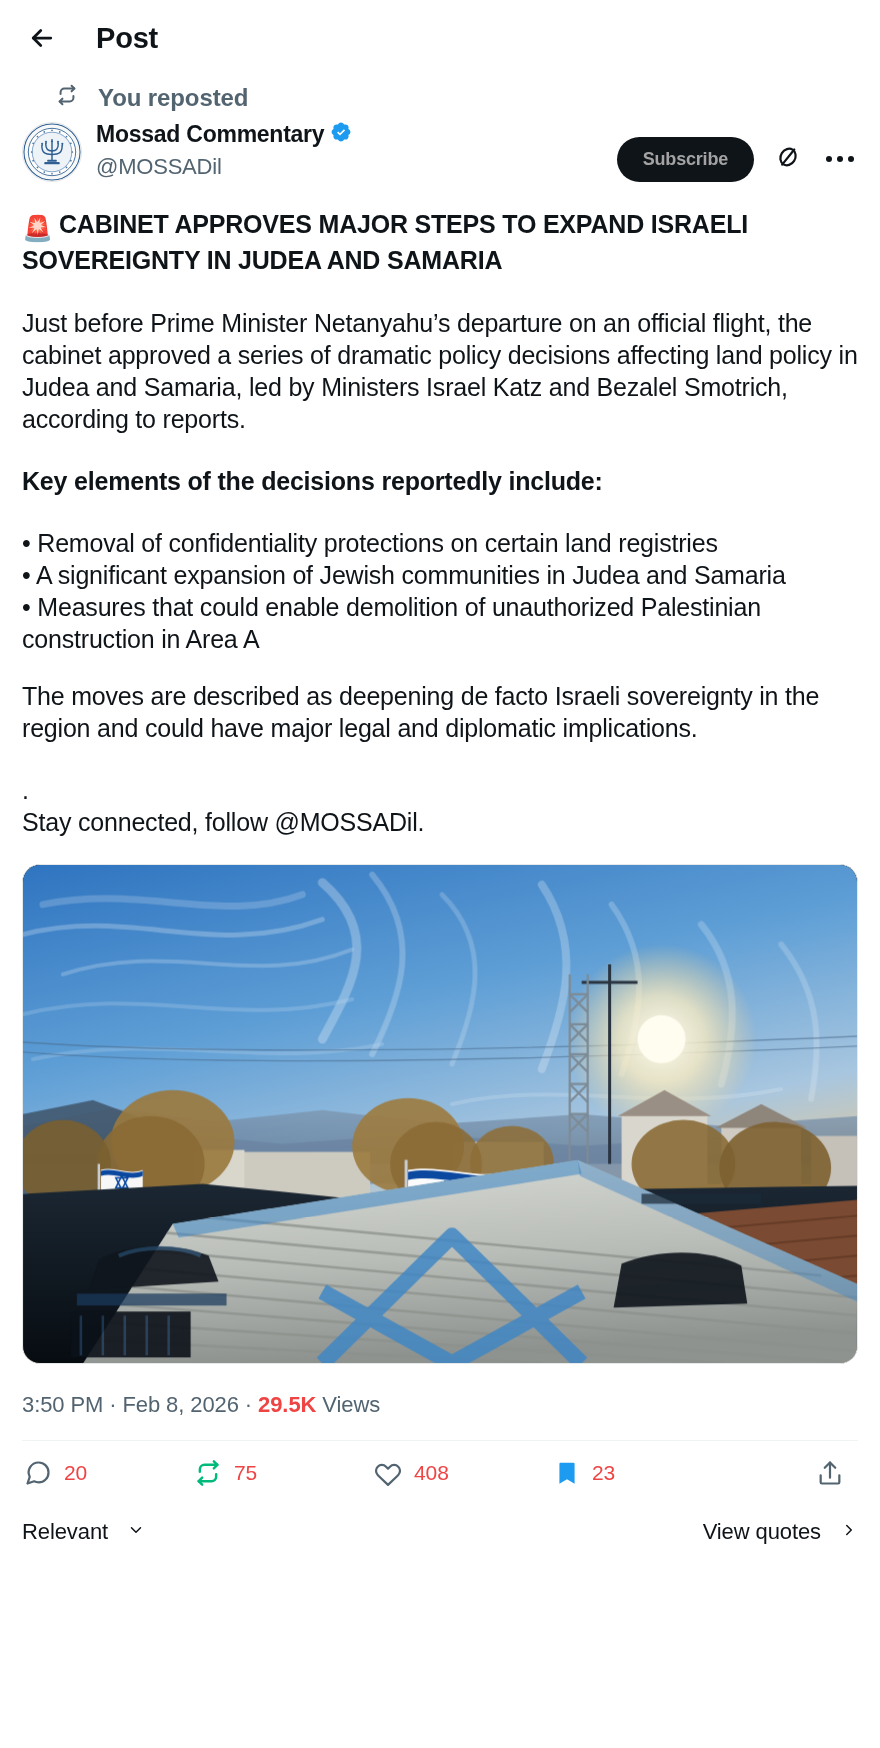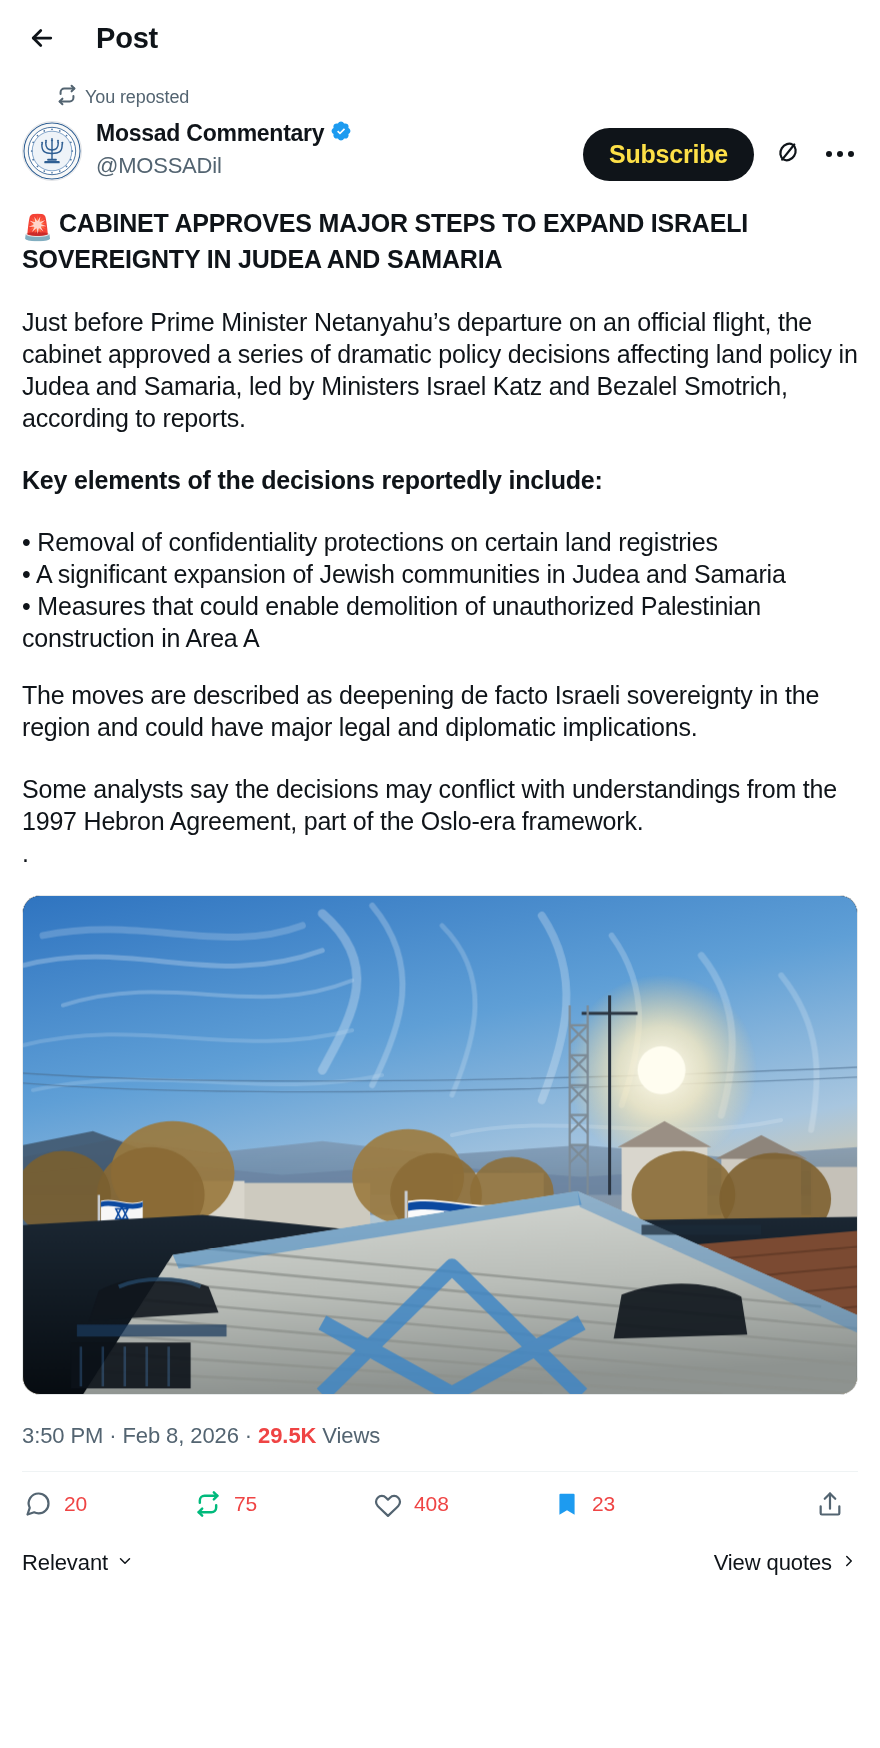--- a/index.html
+++ b/index.html
@@ -34,24 +34,24 @@
     font-size: 29px;
     font-weight: bold;
     letter-spacing: -0.2px;
     line-height: 1;
   }
 
   
   .repost-line {
     display: flex;
     align-items: center;
-    gap: 7px;
+    gap: 20px;
     padding: 8px 0 6px 56px;
-    font-size: 18px;
-    font-weight: normal;
+    font-size: 24px;
+    font-weight: bold;
     color: #536471;
     letter-spacing: -0.1px;
   }
   .repost-line .rp-icon { display:block; }
 
   .author-row {
     display: flex;
     align-items: flex-end;
     padding: 2px 22px 0 22px;
     gap: 14px;
@@ -88,25 +88,25 @@
     line-height: 1.3;
     margin-top: 5px;
   }
 
   .author-actions {
     display: flex; align-items: center; gap: 16px;
     padding-top: 6px;
   }
   .subscribe-btn {
     background: #0f1419;
-    color: #fde047;
+    color: #a3a3a3;
     border: none;
     border-radius: 999px;
     font-family: inherit;
-    font-size: 25px;
+    font-size: 18px;
     font-weight: bold;
     letter-spacing: -0.2px;
     padding: 12px 26px;
     cursor: pointer;
     white-space: nowrap;
   }
   .icon-btn {
     width: 36px; height: 36px;
     display: flex; align-items: center; justify-content: center;
     cursor: pointer;
@@ -198,21 +198,21 @@
   .footer {
     display: flex;
     align-items: center;
     justify-content: space-between;
     padding: 16px 22px 18px 22px;
     font-size: 22px;
     letter-spacing: -0.1px;
     color: #0f1419;
   }
   .footer .fitem {
-    display: flex; align-items: center; gap: 8px;
+    display: flex; align-items: center; gap: 19px;
     cursor: pointer;
     justify-content: flex-end;
   }
   .chev { display:block; }
 </style>
 </head>
 <body>
 
 <div class="topbar">
   <div class="back-btn">
@@ -332,22 +332,22 @@
       </span>
     </p>
       <div>• Removal of confidentiality protections on certain land registries</div>
       <div>• A significant expansion of Jewish communities in Judea and Samaria</div>
       <div>• Measures that could enable demolition of unauthorized Palestinian construction in Area A</div>
 
   <p></p>
 
   <p class="para">The moves are described as deepening de facto Israeli sovereignty in the region and could have major legal and diplomatic implications.</p>
 
-  <p class="para tight">Some analysts say the decisions may conflict with understandings from the 1997 Hebron Agreement, part of the Oslo-era framework.</p>
   <div class="dot-line">.</div>
+  <div class="dot-line">Stay connected, follow @MOSSADil.</div>
 </div>
 
 <div class="media">
   <svg viewBox="0 0 836 500" preserveAspectRatio="xMidYMid slice">
     <defs>
       <linearGradient id="sky" x1="0" y1="0" x2="0.35" y2="1">
         <stop offset="0%" stop-color="#2f74c0"></stop>
         <stop offset="38%" stop-color="#5f9fd6"></stop>
         <stop offset="68%" stop-color="#a8c6df"></stop>
         <stop offset="86%" stop-color="#e3c99a"></stop>

